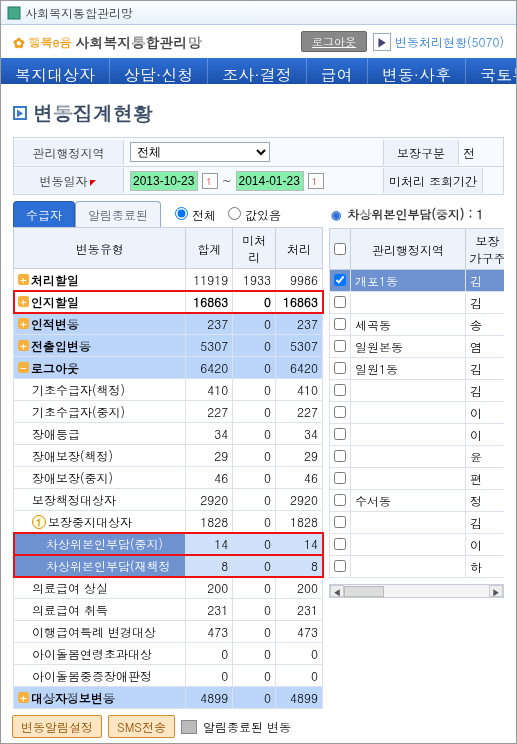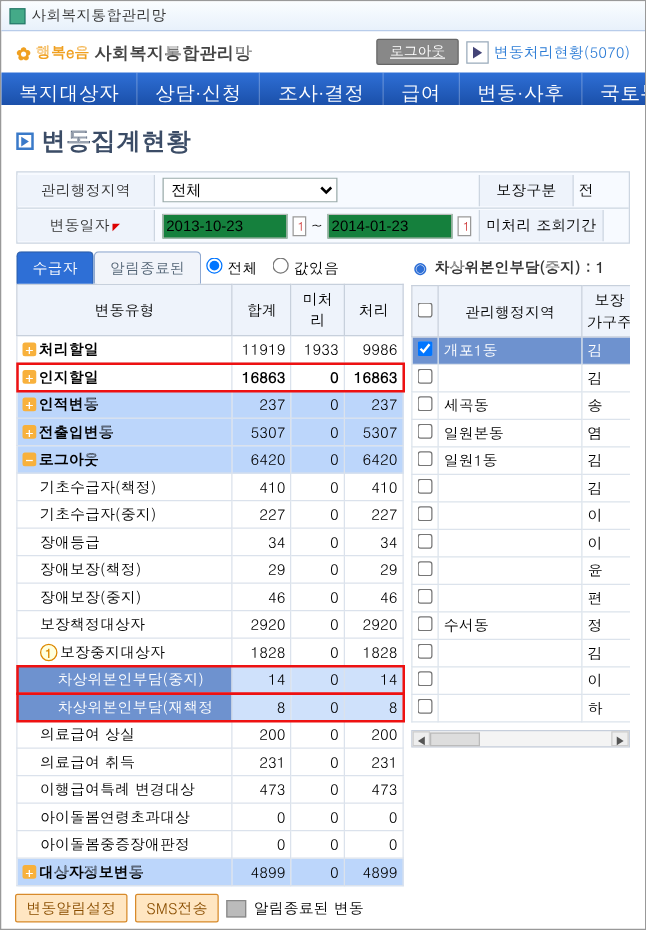--- a/index.html
+++ b/index.html
@@ -22,21 +22,21 @@
 .content { padding: 8px 12px; }
 .page-title-row{display:flex;align-items:center;gap:6px;margin:6px 0 10px;}
 .page-title-row .sq{width:14px;height:14px;border:2px solid #3a7ac9;display:inline-flex;align-items:center;justify-content:center;color:#3a7ac9;font-size:10px;}
 .page-title{font-size:20px;font-weight:bold;color:#3b4c66;}
 .filter-box{border:1px solid #cdd6e1;background:#f7faff;}
 .filter-row{display:flex;align-items:center;height:28px;}
 .flabel{background:#eef3fb;border-right:1px solid #cdd6e1;width:110px;text-align:center;font-size:12px;color:#333;padding:4px 0;}
 .fval{flex:1;display:flex;align-items:center;gap:4px;padding:0 6px;white-space:nowrap;overflow:hidden;}
 .filter-row+.filter-row{border-top:1px solid #cdd6e1;}
 .select{border:1px solid #9aa;background:#fff;height:20px;width:140px;font-size:12px;padding:0 2px;}
-.dateinp{border:1px solid #bbb;background:#15803d;height:20px;width:100px;font-size:12px;padding:0 2px;}
+.dateinp{border:1px solid #bbb;background:#86efac;height:20px;width:68px;font-size:12px;padding:0 2px;}
 .cal-icon{width:16px;height:16px;display:inline-block;border:1px solid #999;background:#fff;position:relative;}
 .cal-icon::before{content:"1";position:absolute;left:3px;top:0;font-size:10px;color:#c33;}
 .redtri{width:0;height:0;border-top:6px solid #d00;border-right:6px solid transparent;display:inline-block;margin:0 2px;}
 .right-label{width:76px;text-align:center;padding:4px 2px;background:#eef3fb;border-left:1px solid #cdd6e1;border-right:1px solid #cdd6e1;font-size:12px;white-space:nowrap;}
 .right-val{width:44px;display:flex;align-items:center;padding:0 4px;}
 .split{display:flex;gap:0;margin-top:6px;}
 .leftpane{width:310px;}
 .rightpane{flex:1;overflow:hidden;}
 .tabs{display:flex;}
 .tab{border:1px solid #8fa8cf;border-bottom:none;border-radius:4px 4px 0 0;padding:4px 12px;font-size:12px;background:#f1f4fa;color:#567;cursor:pointer;}
@@ -135,21 +135,21 @@
         <span class="cal-icon"></span>
       </div>
       <div class="right-label" style="width:100px;">미처리 조회기간</div>
       <div class="right-val" style="width:20px;"></div>
     </div>
   </div>
 
   <div class="split">
 
     <div class="leftpane">
-      <div style="display:flex;align-items:flex-end;">
+      <div style="display:flex;align-items:flex-end;gap:10px;">
         <div class="tabs">
           <div class="tab active">수급자</div>
           <div class="tab">알림종료된</div>
         </div>
         <div class="radio-row">
           <label><input type="radio" checked="" style=""> <span>전체</span></label>
           <label><input type="radio" style=""> <span>값있음</span></label>
         </div>
       </div>
       <table class="grid" id="leftTable">

